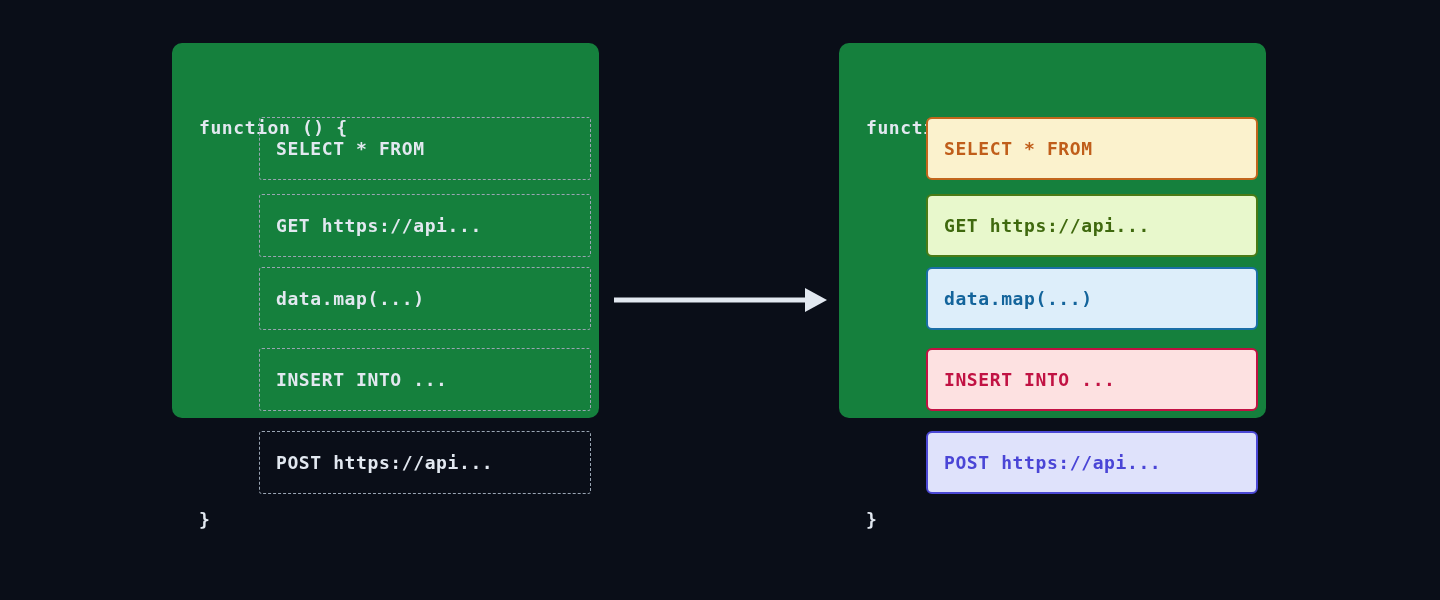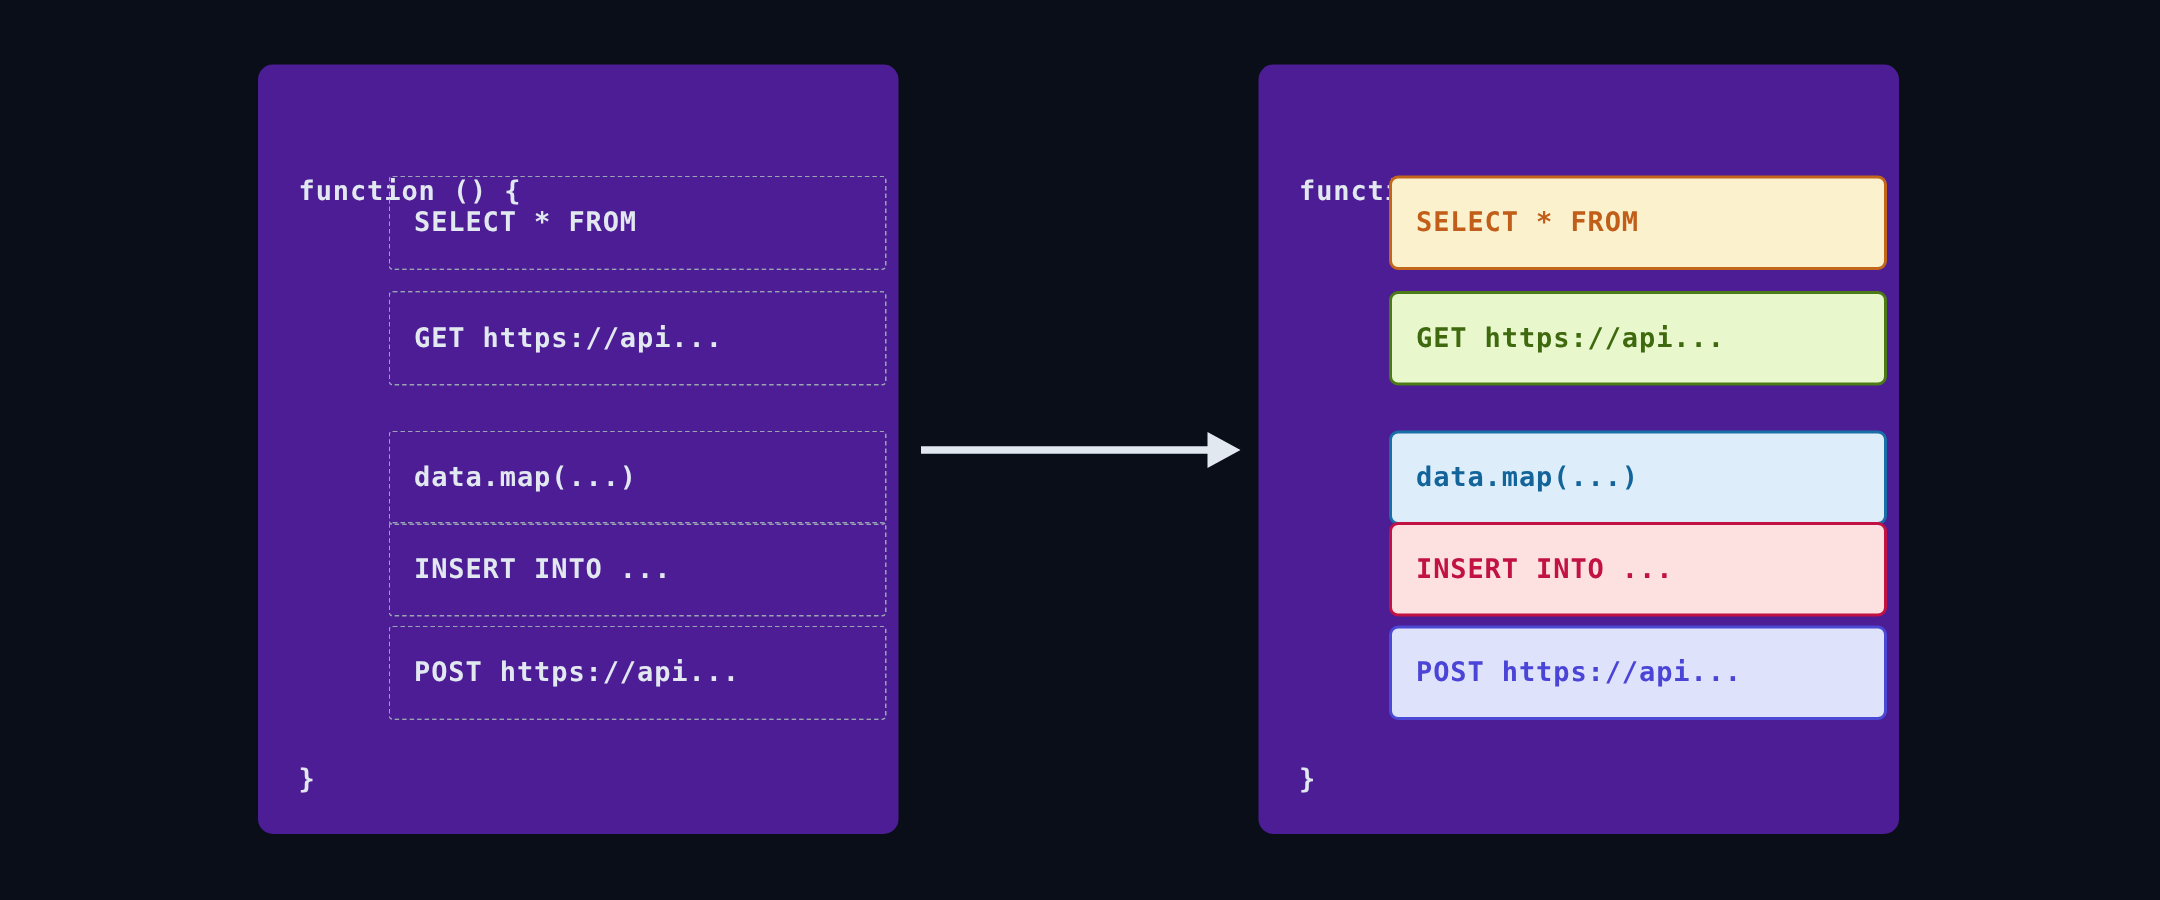--- a/index.html
+++ b/index.html
@@ -2,42 +2,42 @@
 <html><head>
 <meta charset="utf-8">
 <style>
   html, body { margin:0; padding:0; }
   body {
     width:1440px; height:600px; position:relative; overflow:hidden;
     background:#0a0e18;
     font-family:"DejaVu Sans Mono","Liberation Mono",monospace;
   }
   .panel {
-    position:absolute; top:43px; width:427px; height:513px;
-    background:#4c1d95; border-radius:10px;
+    position:absolute; top:43px; width:427px; height:375px;
+    background:#15803d; border-radius:10px;
   }
   .panel-before { left:172px; }
   .panel-after  { left:839px; }
   .fn-header, .fn-footer {
     position:absolute; left:27px;
     font-size:18px; font-weight:bold; letter-spacing:0.6px;
     color:#e2e8f0; white-space:pre;
   }
   .fn-header { top:74px; }
   .fn-footer { top:466px; }
   .code-line {
     position:absolute; left:51px; width:332px; height:63px;
     box-sizing:border-box;
     display:flex; align-items:center; padding-left:16px;
     font-size:18px; font-weight:bold; letter-spacing:0.6px;
     white-space:pre;
     margin-left:36px;
   }
-  .r0 { top:74px; }  .r1 { top:151px; } .r2 { top:244px; }
-  .r3 { top:305px; } .r4 { top:374px; }
+  .r0 { top:74px; }  .r1 { top:151px; } .r2 { top:224px; }
+  .r3 { top:305px; } .r4 { top:388px; }
   .panel-before .code-line {
     border:1px dashed #9aa5b3; border-radius:3px; color:#e2e8f0;
   }
   .panel-after .code-line {
     border:2px solid #888; border-radius:6px;
   }
   .arrow {
     position:absolute; left:614px; top:287px; width:213px; height:26px;
   }
 </style>

